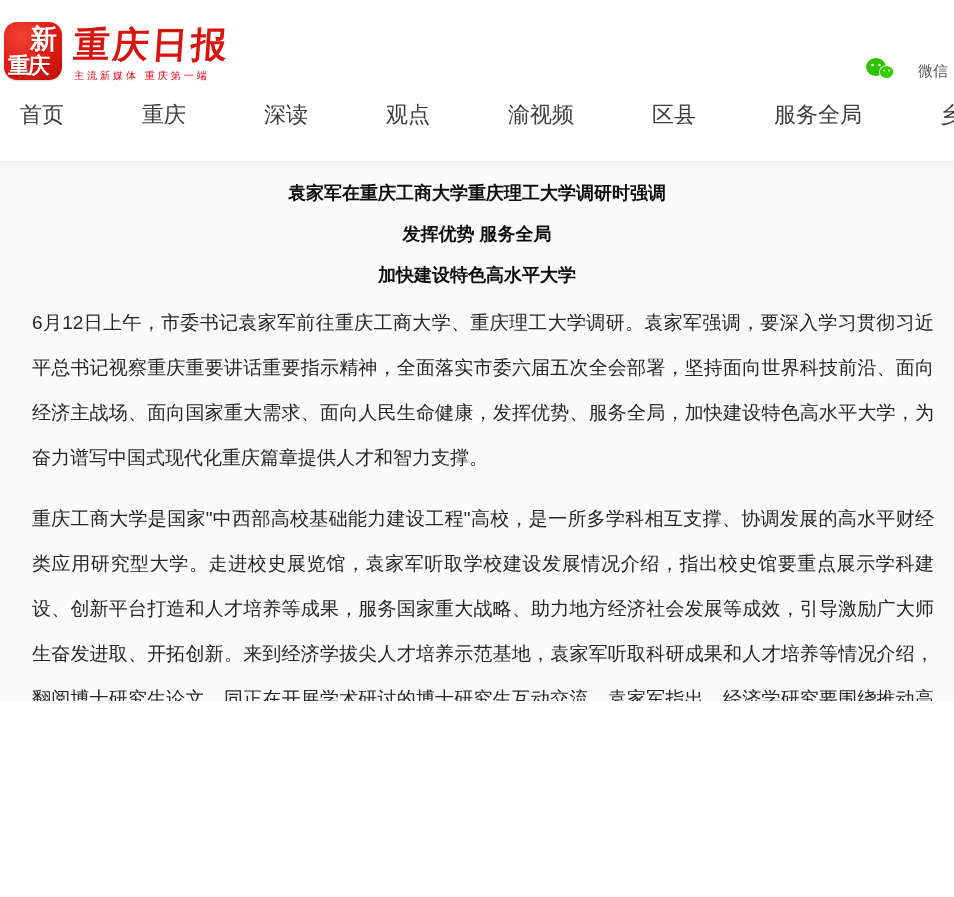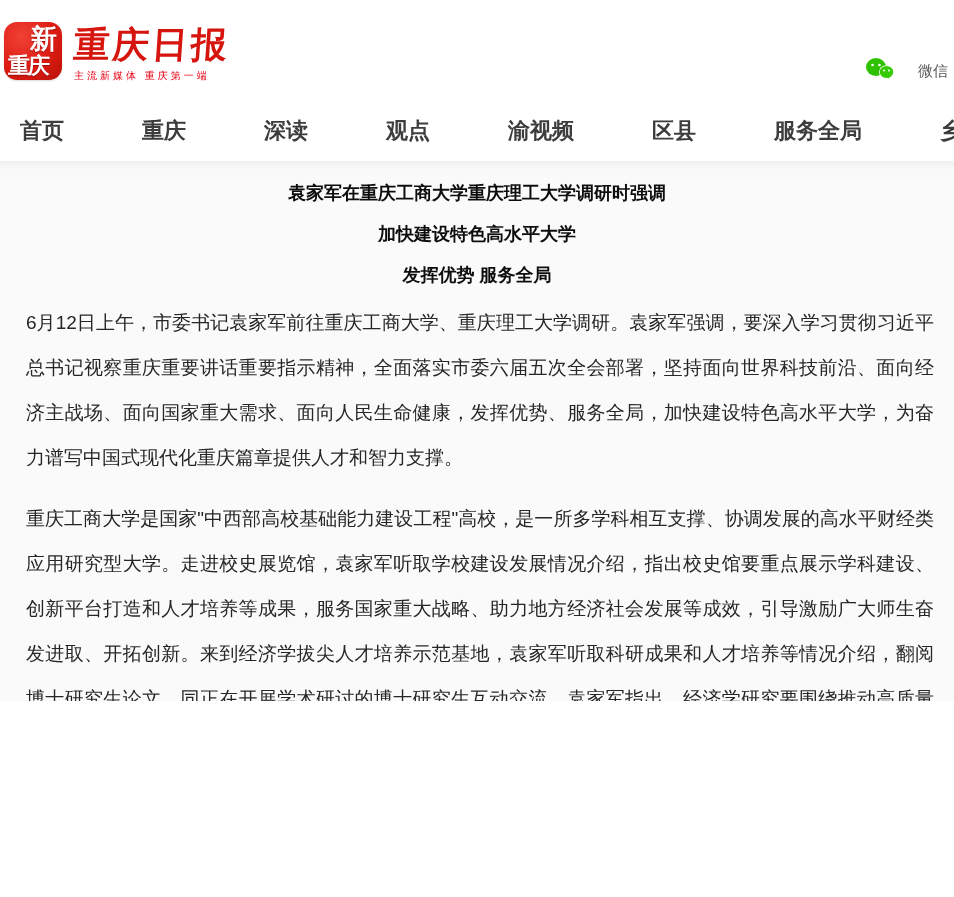--- a/index.html
+++ b/index.html
@@ -69,27 +69,25 @@
     align-items: flex-end;
     gap: 23px;
     cursor: pointer;
   }
   .wechat-label { font-size: 15px; color: #595959; }
 
   
   .main-nav {
     height: 61px;
     display: flex;
-    align-items: center;
     padding-left: 20px;
     gap: 78px;
     background: #ffffff;
     white-space: nowrap;
     overflow: hidden;
-    font-weight: bold;
   }
   .nav-item {
     flex: 0 0 auto;
     font-size: 22px;
     color: #3d3d3d;
     cursor: pointer;
   }
 
   
   .content {
@@ -100,21 +98,21 @@
   }
   .article-title {
     text-align: center;
     font-weight: bold;
     font-size: 18px;
     color: #0d0d0d;
     line-height: 41px;
     margin-bottom: 4px;
   }
   .article-body p {
-    margin: 0 0 16px 6px;
+    margin: 0 0 16px 12px;
     font-size: 19px;
     color: #262626;
     line-height: 45px;
     text-align: justify;
     text-justify: inter-ideograph;
   }
 </style>
 </head>
 <body>
 
@@ -155,20 +153,20 @@
   <div class="nav-item">观点</div>
   <div class="nav-item">渝视频</div>
   <div class="nav-item">区县</div>
   <div class="nav-item">服务全局</div>
   <div class="nav-item">乡</div>
 </nav>
 
 <main class="content">
   <h1 class="article-title" style="margin-top:0;">
     <div>袁家军在重庆工商大学重庆理工大学调研时强调</div>
+    <div>发挥优势 服务全局</div>
     <div>加快建设特色高水平大学</div>
-    <div>发挥优势 服务全局</div>
   </h1>
   <div class="article-body">
     <p>6月12日上午，市委书记袁家军前往重庆工商大学、重庆理工大学调研。袁家军强调，要深入学习贯彻习近平总书记视察重庆重要讲话重要指示精神，全面落实市委六届五次全会部署，坚持面向世界科技前沿、面向经济主战场、面向国家重大需求、面向人民生命健康，发挥优势、服务全局，加快建设特色高水平大学，为奋力谱写中国式现代化重庆篇章提供人才和智力支撑。</p>
     <p>重庆工商大学是国家"中西部高校基础能力建设工程"高校，是一所多学科相互支撑、协调发展的高水平财经类应用研究型大学。走进校史展览馆，袁家军听取学校建设发展情况介绍，指出校史馆要重点展示学科建设、创新平台打造和人才培养等成果，服务国家重大战略、助力地方经济社会发展等成效，引导激励广大师生奋发进取、开拓创新。来到经济学拔尖人才培养示范基地，袁家军听取科研成果和人才培养等情况介绍，翻阅博士研究生论文，同正在开展学术研讨的博士研究生互动交流。袁家军指出，经济学研究要围绕推动高质量发展，深入践行新发展理念，服务构建新发展格局，助推培育发展新质生产力，紧盯全国、全球科技创新和产业发展趋势，聚焦现代化新重庆建设重点热点，拓宽科研视野，提升科研层次和水平。在废油资源化技术与装备教育部工程研究中心，袁家军希望学校聚焦教学和科研，发挥人才等资源优势，提升理论水平和工程能力，推动更多科研成果实现产业化转化应用。</p>
   </div>
 </main>
 
 </body></html>

